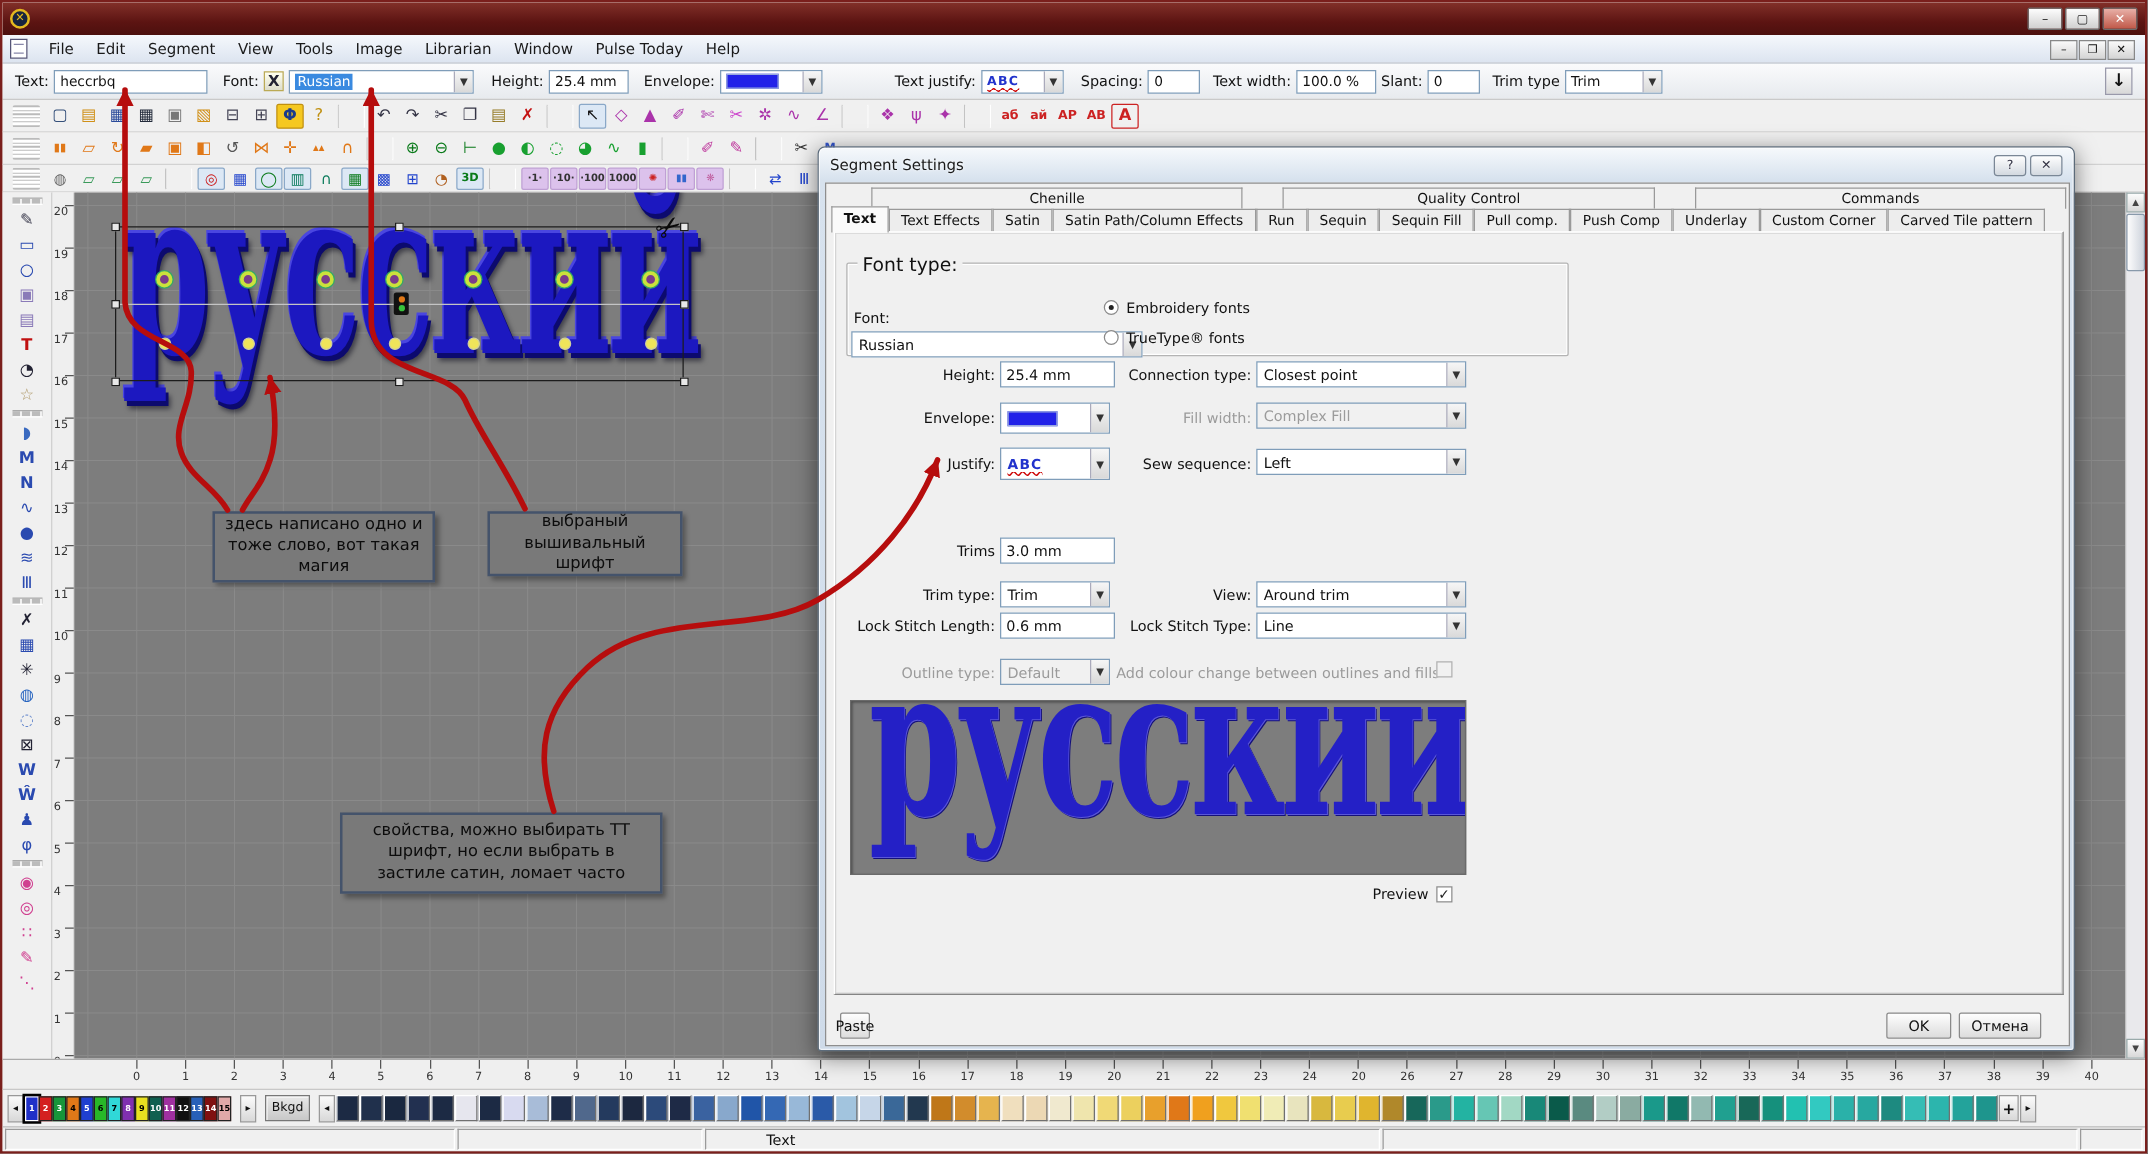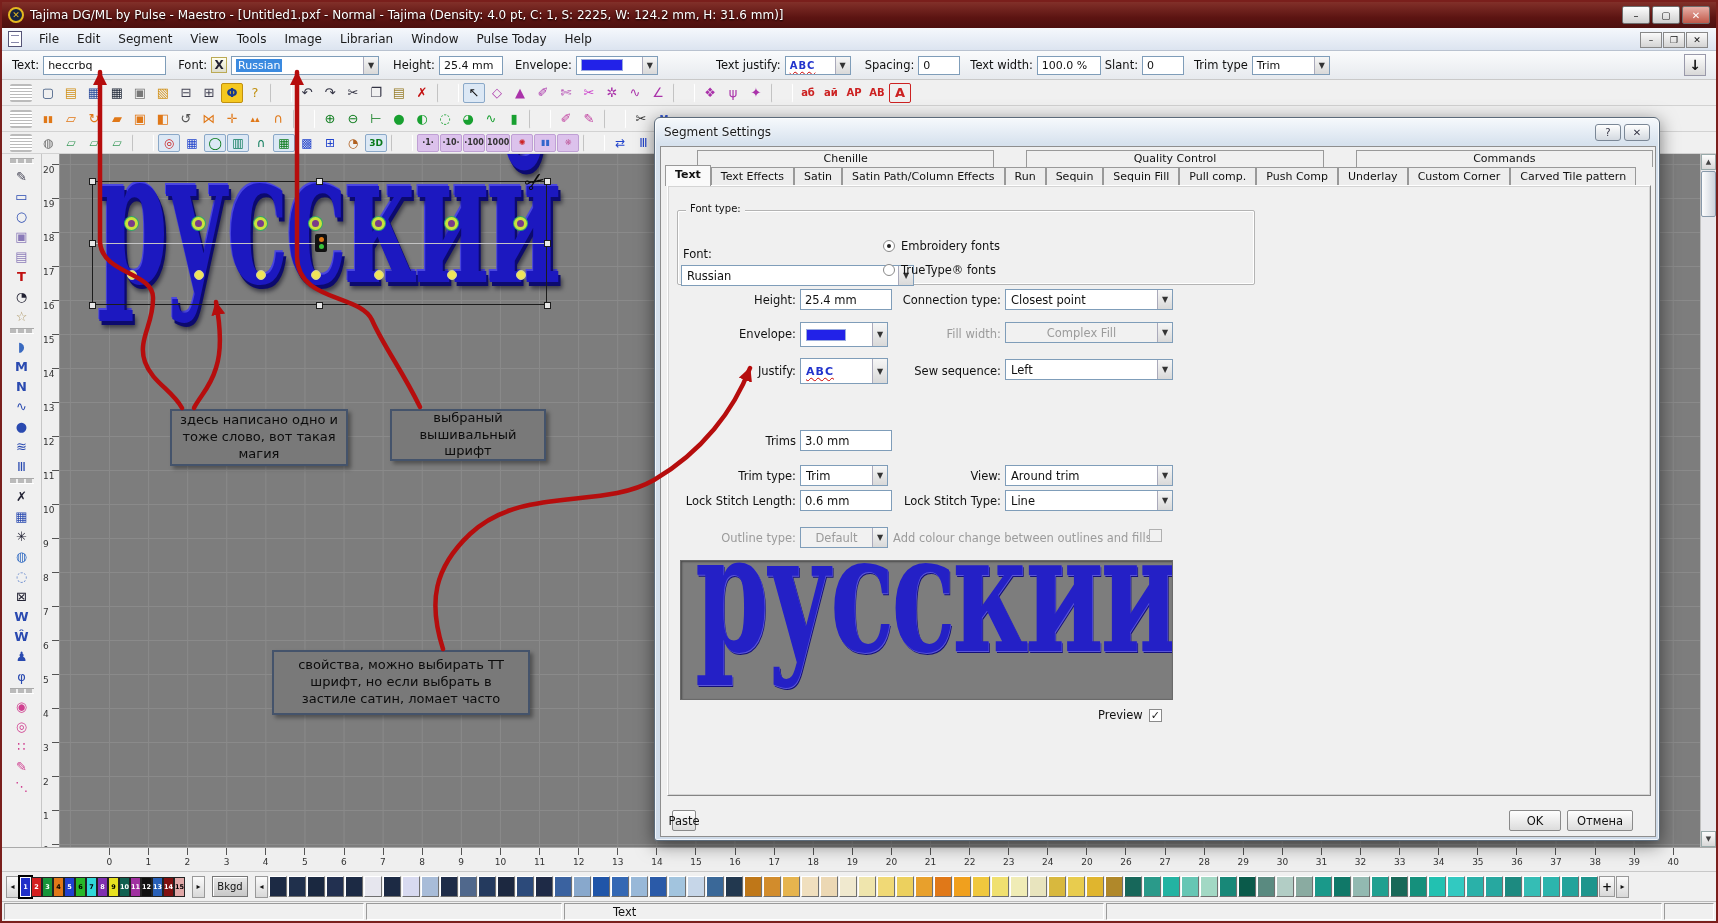--- a/index.html
+++ b/index.html
@@ -122,29 +122,29 @@
   .tabsB { position:absolute; left:4px; top:20px; width:988px; display:flex; }
   .tabB { height:19px; border:1px solid #999; border-bottom:none; background:#ededed; font-size:11px;
           padding:0 9px; line-height:18px; white-space:nowrap; }
   .tabB.active { background:#fafafa; font-weight:bold; height:21px; margin-top:-2px; position:relative; z-index:2; }
 
   .page { position:absolute; left:6px; top:38px; width:984px; height:611px; background:#f0f0f0;
           border:1px solid; border-color:#fff #848484 #848484 #fff; box-shadow:0 0 0 1px #d4d4d4 inset; }
 
   .groupbox { position:absolute; left:9px; top:24px; width:578px; height:75px; border:1px solid #b4b4b4;
               box-shadow:inset 0 0 0 1px #fff; border-radius:2px; }
-  .gblabel { position:absolute; left:8px; top:-8px; background:#f0f0f0; padding:0 4px; font-size:10px; }
+  .gblabel { position:absolute; left:8px; top:-8px; background:#f0f0f0; padding:0 4px; font-size:15px; }
 
   .dl { position:absolute; font-size:11.5px; text-align:right; white-space:nowrap; }
   .dl.gray, .gray { color:#9b9b9b; }
   .tinput { position:absolute; height:21px; background:#fff; border:1px solid #7f9db9; font-size:11.5px;
             display:flex; align-items:center; padding:0 4px; }
   .ddrop { position:absolute; height:21px; background:#fff; border:1px solid #7f9db9; font-size:11.5px;
            display:flex; align-items:center; padding:0 20px 0 5px; white-space:nowrap; overflow:hidden; }
-  .ddrop.dis { background:#f1f1f1; color:#9b9b9b;justify-content:center; }
+  .ddrop.dis { background:#f1f1f1; color:#9b9b9b; }
   .radio { position:absolute; display:flex; align-items:center; gap:6px; font-size:11.5px; }
   .rdot { width:12px; height:12px; border-radius:50%; border:1px solid #8a8a8a; background:#fff; position:relative; }
   .rdot.on::after { content:""; position:absolute; left:3px; top:3px; width:4px; height:4px; border-radius:50%; background:#222; }
   .cb { width:13px; height:13px; border:1px solid #8a8a8a; background:#fff; font-size:11px; font-weight:bold;
         display:flex; align-items:center; justify-content:center; color:#222; }
   .cb.dis { background:#f1f1f1; border-color:#b0b0b0; }
 
   .previewbox { position:absolute; left:12px; top:374px; width:493px; height:140px; background:#7d7d7d;
                 border:1px solid #6a6a6a; box-shadow:inset 1px 1px 2px rgba(0,0,0,.4); overflow:hidden; }
   .prevtext { position:absolute; left:14px; top:-50px; font-family:"DejaVu Serif",serif; font-weight:bold;
@@ -182,21 +182,20 @@
 
   .arrows { position:absolute; inset:0; z-index:50; pointer-events:none; }
 </style>
 </head>
 <body>
 
 <div class="app">
 
   <div class="titlebar">
     <span class="logo">✕</span>
-    <span class="title-text">Tajima DG/ML by Pulse - Maestro - [Untitled1.pxf - Normal - Tajima (Density: 4.0 pt, C: 1, S: 2225, W: 124.2 mm, H: 31.6 mm)]</span>
     <span class="winbtns">
       <span class="winbtn">–</span>
       <span class="winbtn">▢</span>
       <span class="winbtn close">✕</span>
     </span>
   </div>
 
   <div class="menubar">
     <span class="doc-icon"></span>
 

